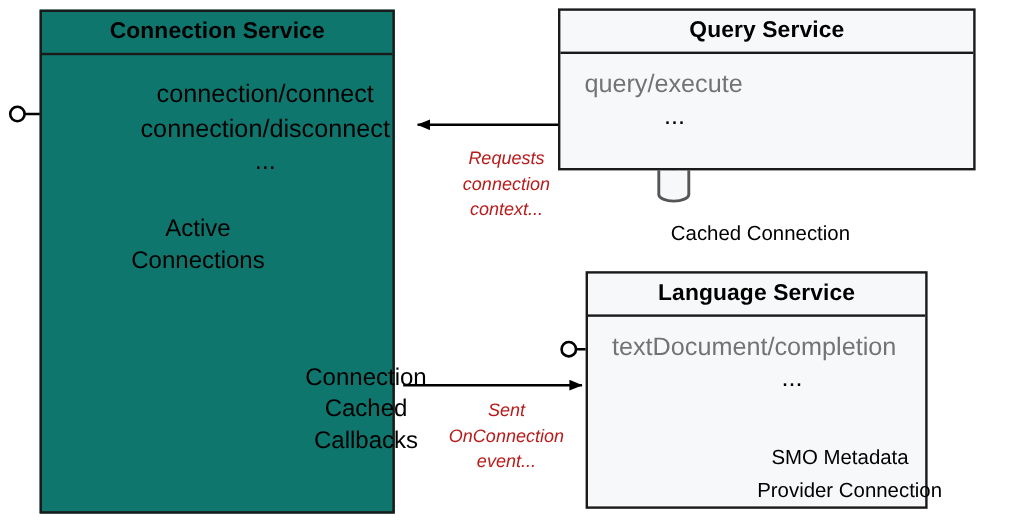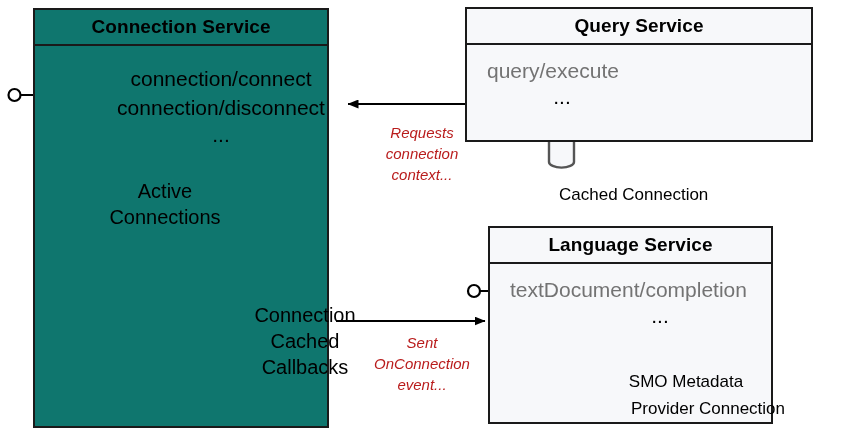--- a/index.html
+++ b/index.html
@@ -260,21 +260,21 @@
     <div class="rs-ellipsis">...</div>
     <div class="rs-res-label" style="left:92px; top:136px; width:250px; text-align:left;">Cached Connection</div>
   </div>
 </div>
 
 <div class="box" id="language-service">
   <div class="box-header">Language Service</div>
   <div class="box-body">
     <div class="rs-op">textDocument/completion</div>
     <div class="rs-ellipsis" style="left:20px; width:300px;">...</div>
-    <div class="rs-res-label" style="left:72px; top:104px; width:248px;">SMO Metadata</div>
+    <div class="rs-res-label" style="left:86px; top:104px; width:248px;">SMO Metadata</div>
     <div class="rs-res-label" style="left:94px; top:131px; width:248px;">Provider Connection</div>
   </div>
 </div>
 
 <div class="edge-label" id="label-requests">
   <div>Requests</div>
   <div>connection</div>
   <div>context...</div>
 </div>
 

